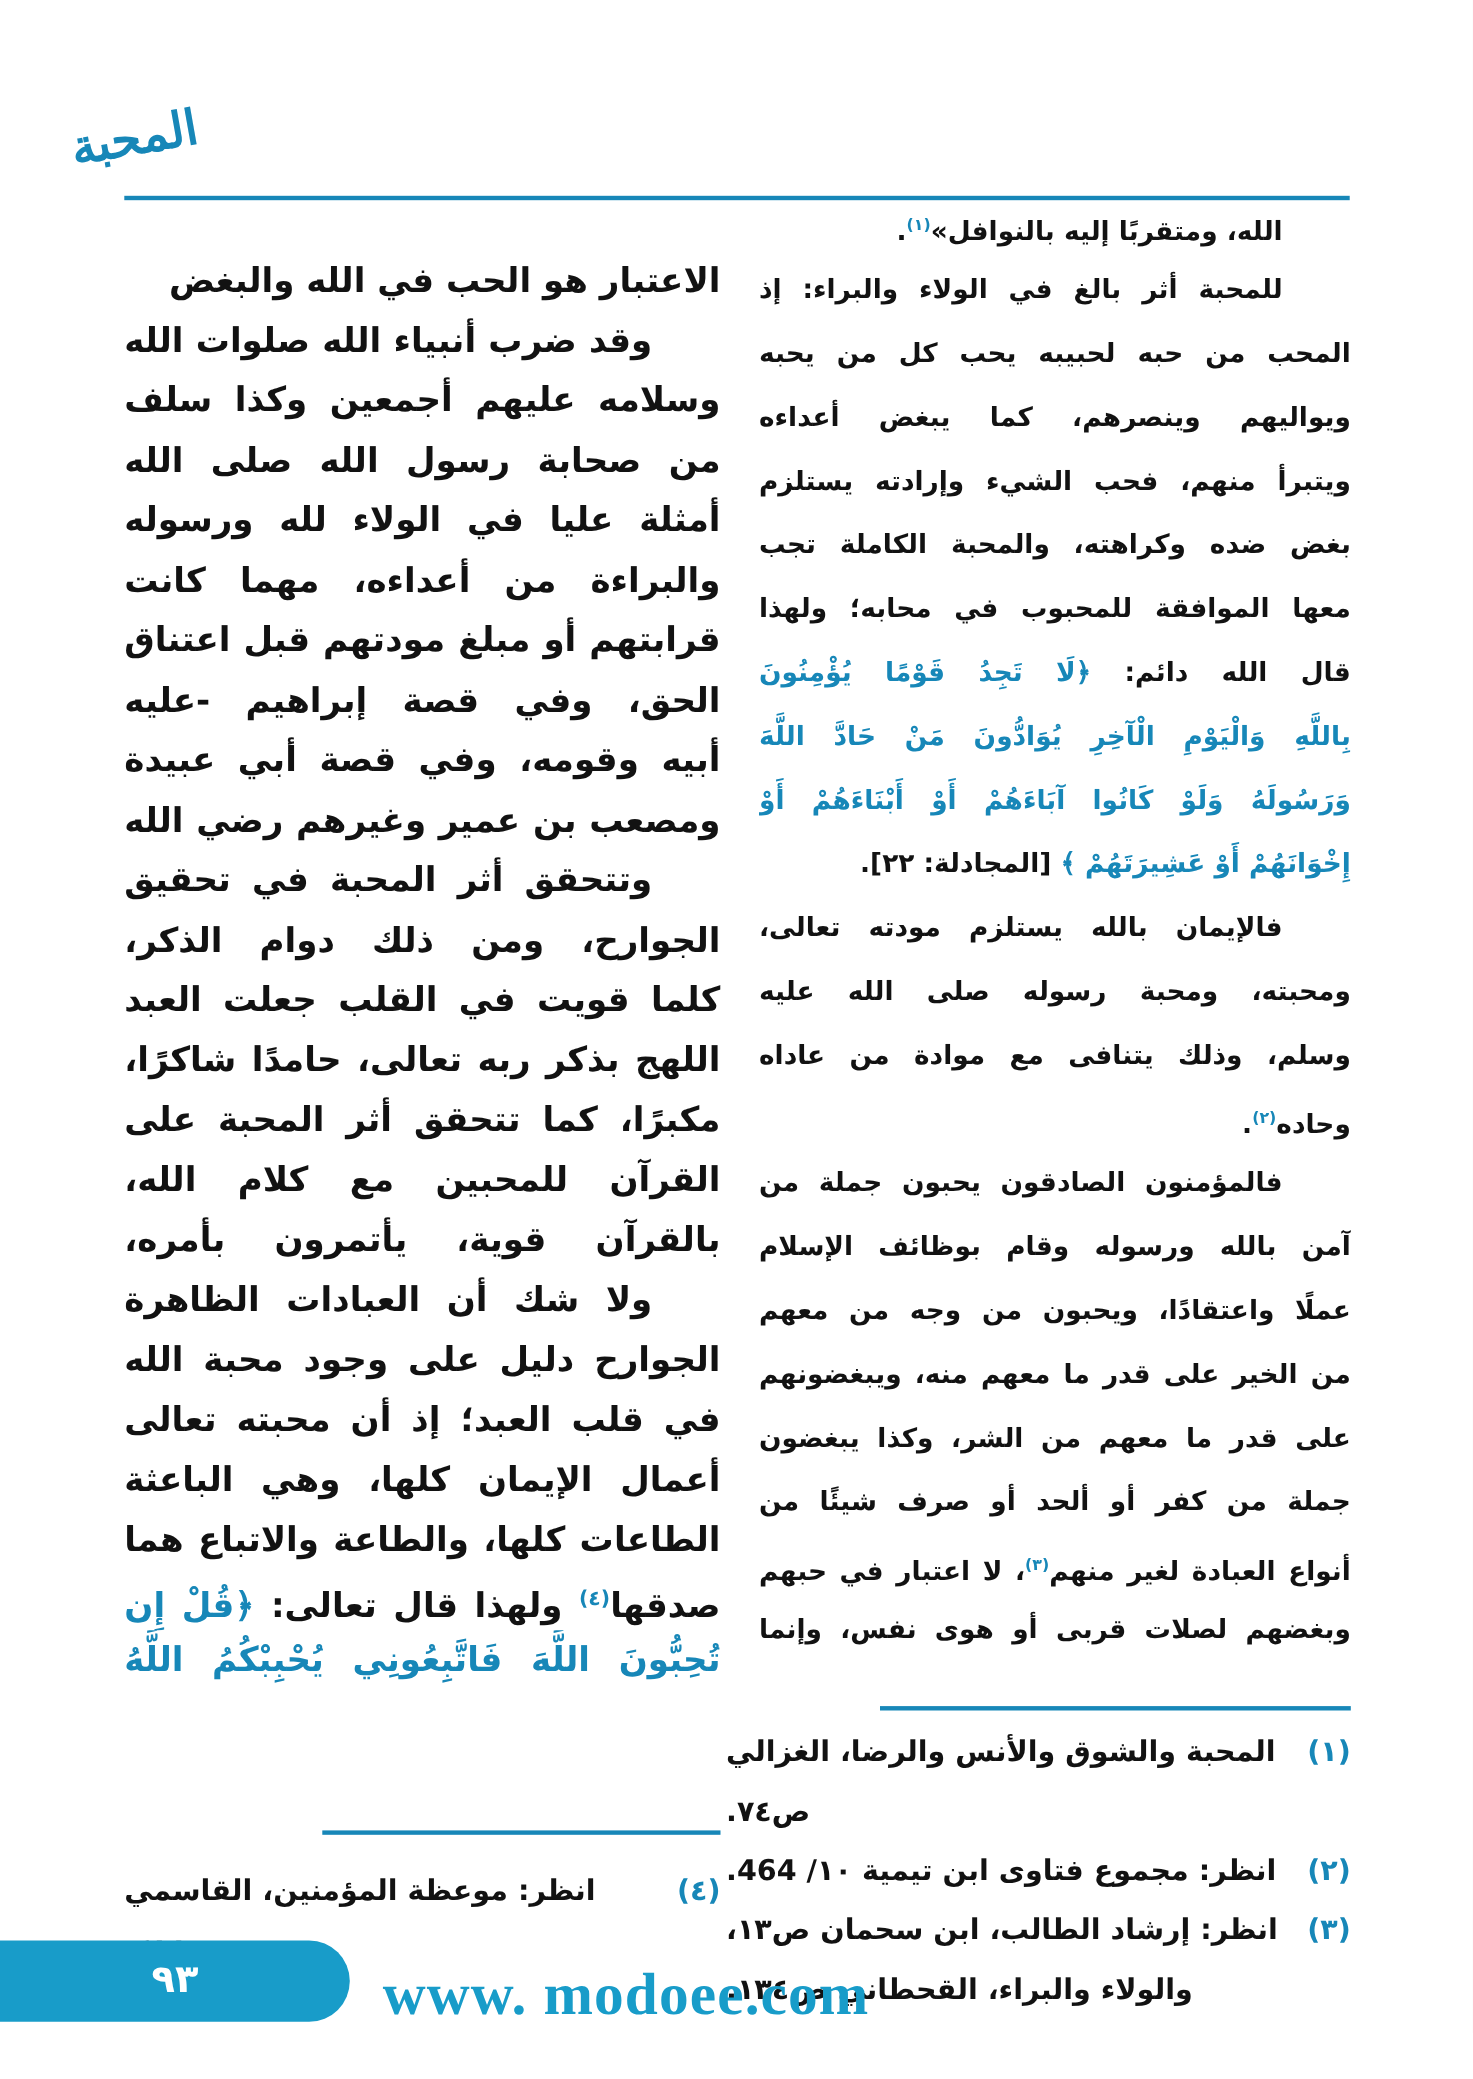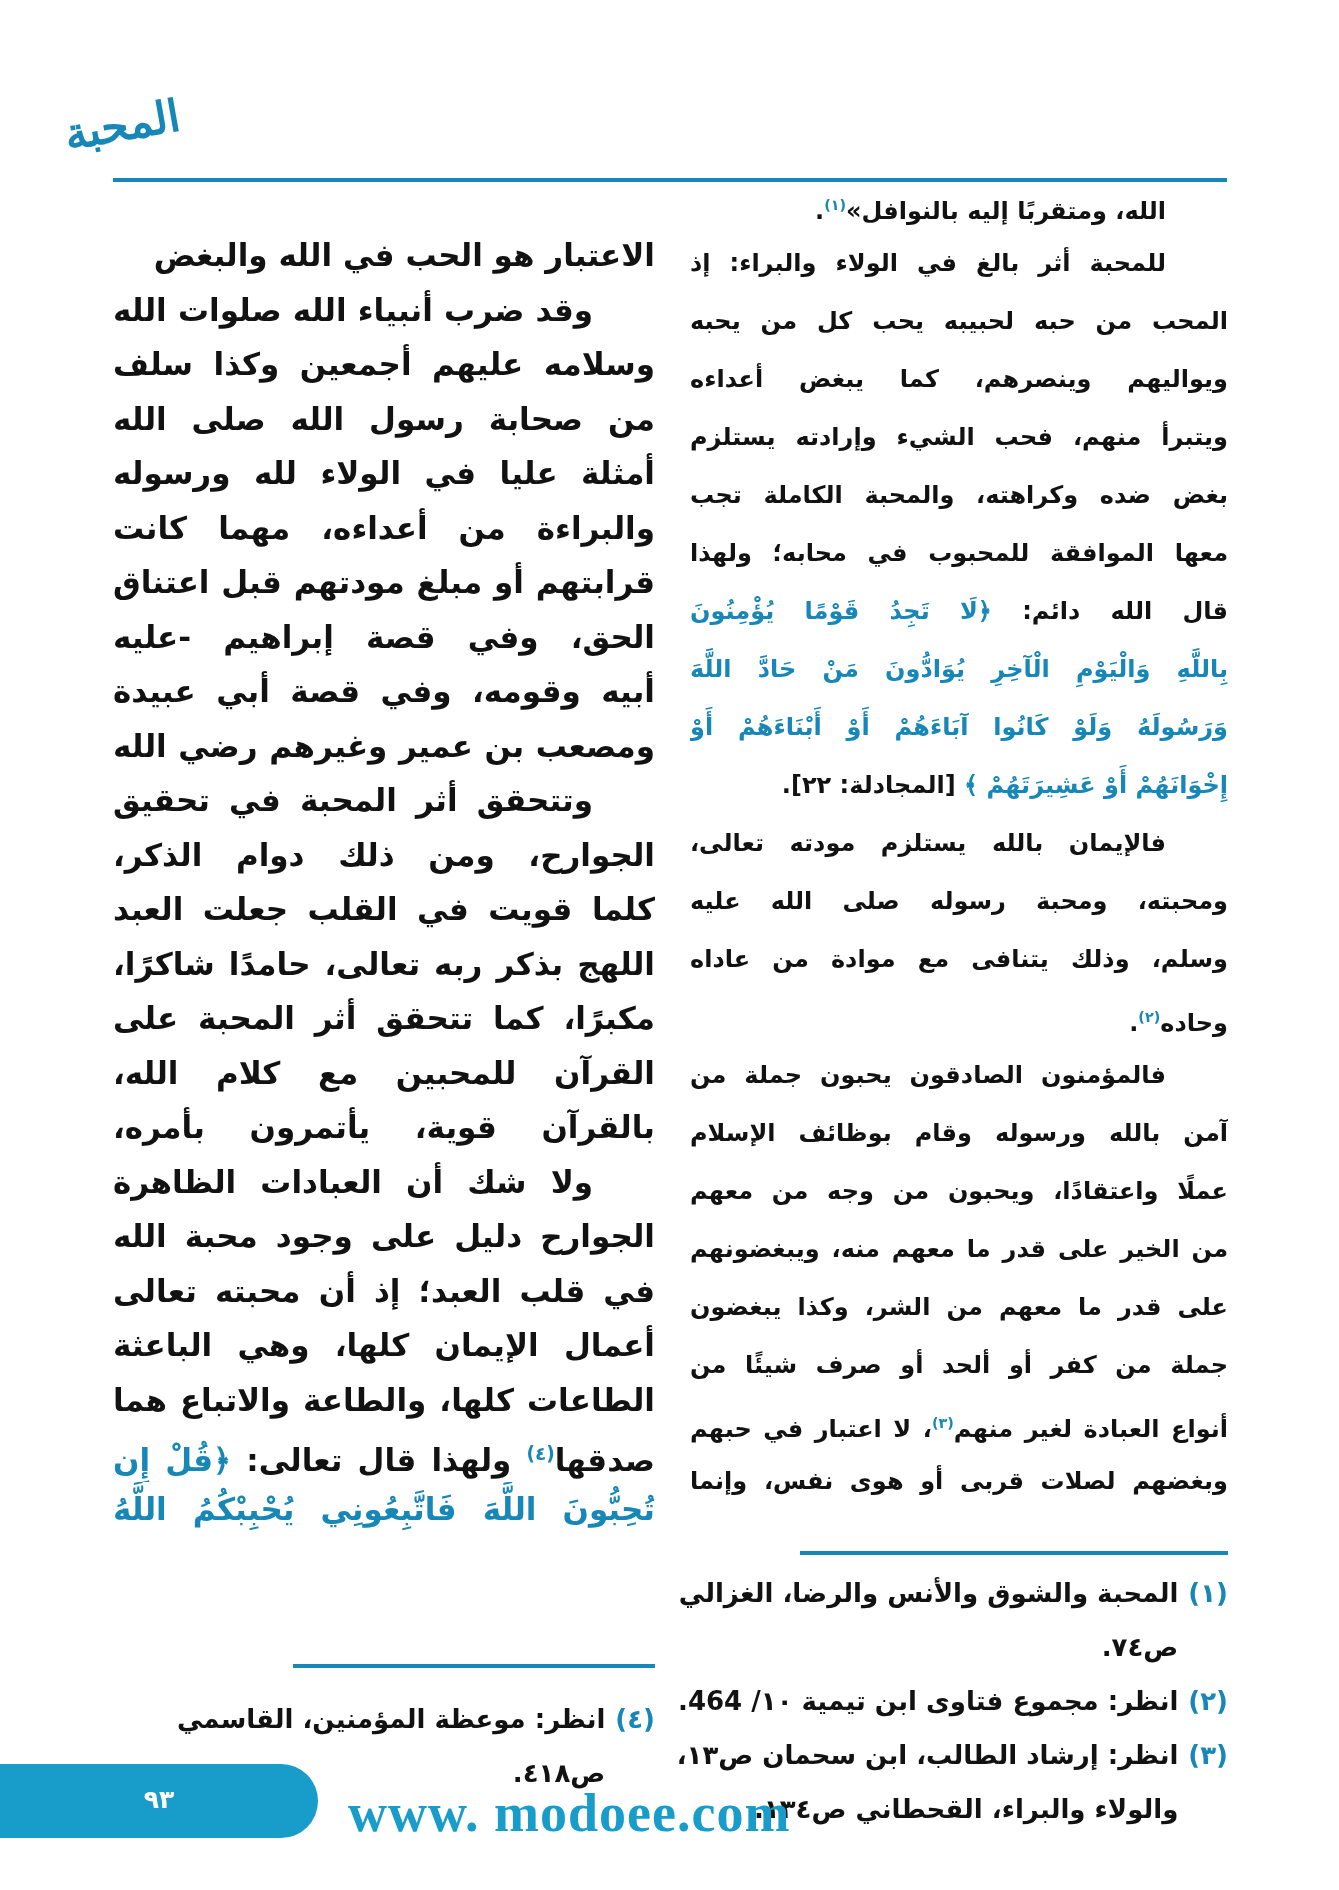--- a/index.html
+++ b/index.html
@@ -29,27 +29,27 @@
   .seg-a{color:var(--accent);letter-spacing:-0.5px;}
   .seg-p{font-size:0.6em;vertical-align:super;color:var(--accent);}
   .fnsep{position:absolute;background:var(--accent);}
   .fnsep-right{left:800px;top:1551px;width:428px;height:4px;}
   .fnsep-left{left:293px;top:1664px;width:362px;height:4px;}
   .fnblock{position:absolute;color:var(--ink);font-size:26px;font-weight:600;}
   .fnblock-right{left:660px;top:1566px;width:568px;}
   .fnblock-left{left:113px;top:1692px;width:542px;}
   .fn{display:flex;gap:10px;line-height:54px;align-items:flex-start;}
   .fn-marker{color:var(--accent);white-space:nowrap;font-weight:700;}
-  .fn-text{flex:1;text-align:right;}
+  .fn-text{flex:1;text-align:left;}
   .page-tab{
     position:absolute;left:0;top:1764px;width:318px;height:74px;
     background:var(--accent-bright);border-radius:0 37px 37px 0;
   }
   .page-num{
-    color:#ffffff;font-size:25px;line-height:72px;text-align:center;
+    color:#ffffff;font-size:35px;line-height:72px;text-align:center;
     font-weight:bold;font-family:"DejaVu Sans",sans-serif;
   }
   .site{
     position:absolute;left:348px;top:1782px;color:var(--accent-bright);
     font-size:54px;font-weight:bold;direction:ltr;
     font-family:Liberation Serif, serif;letter-spacing:1px;
   }
 </style>
 </head>
 <body>

